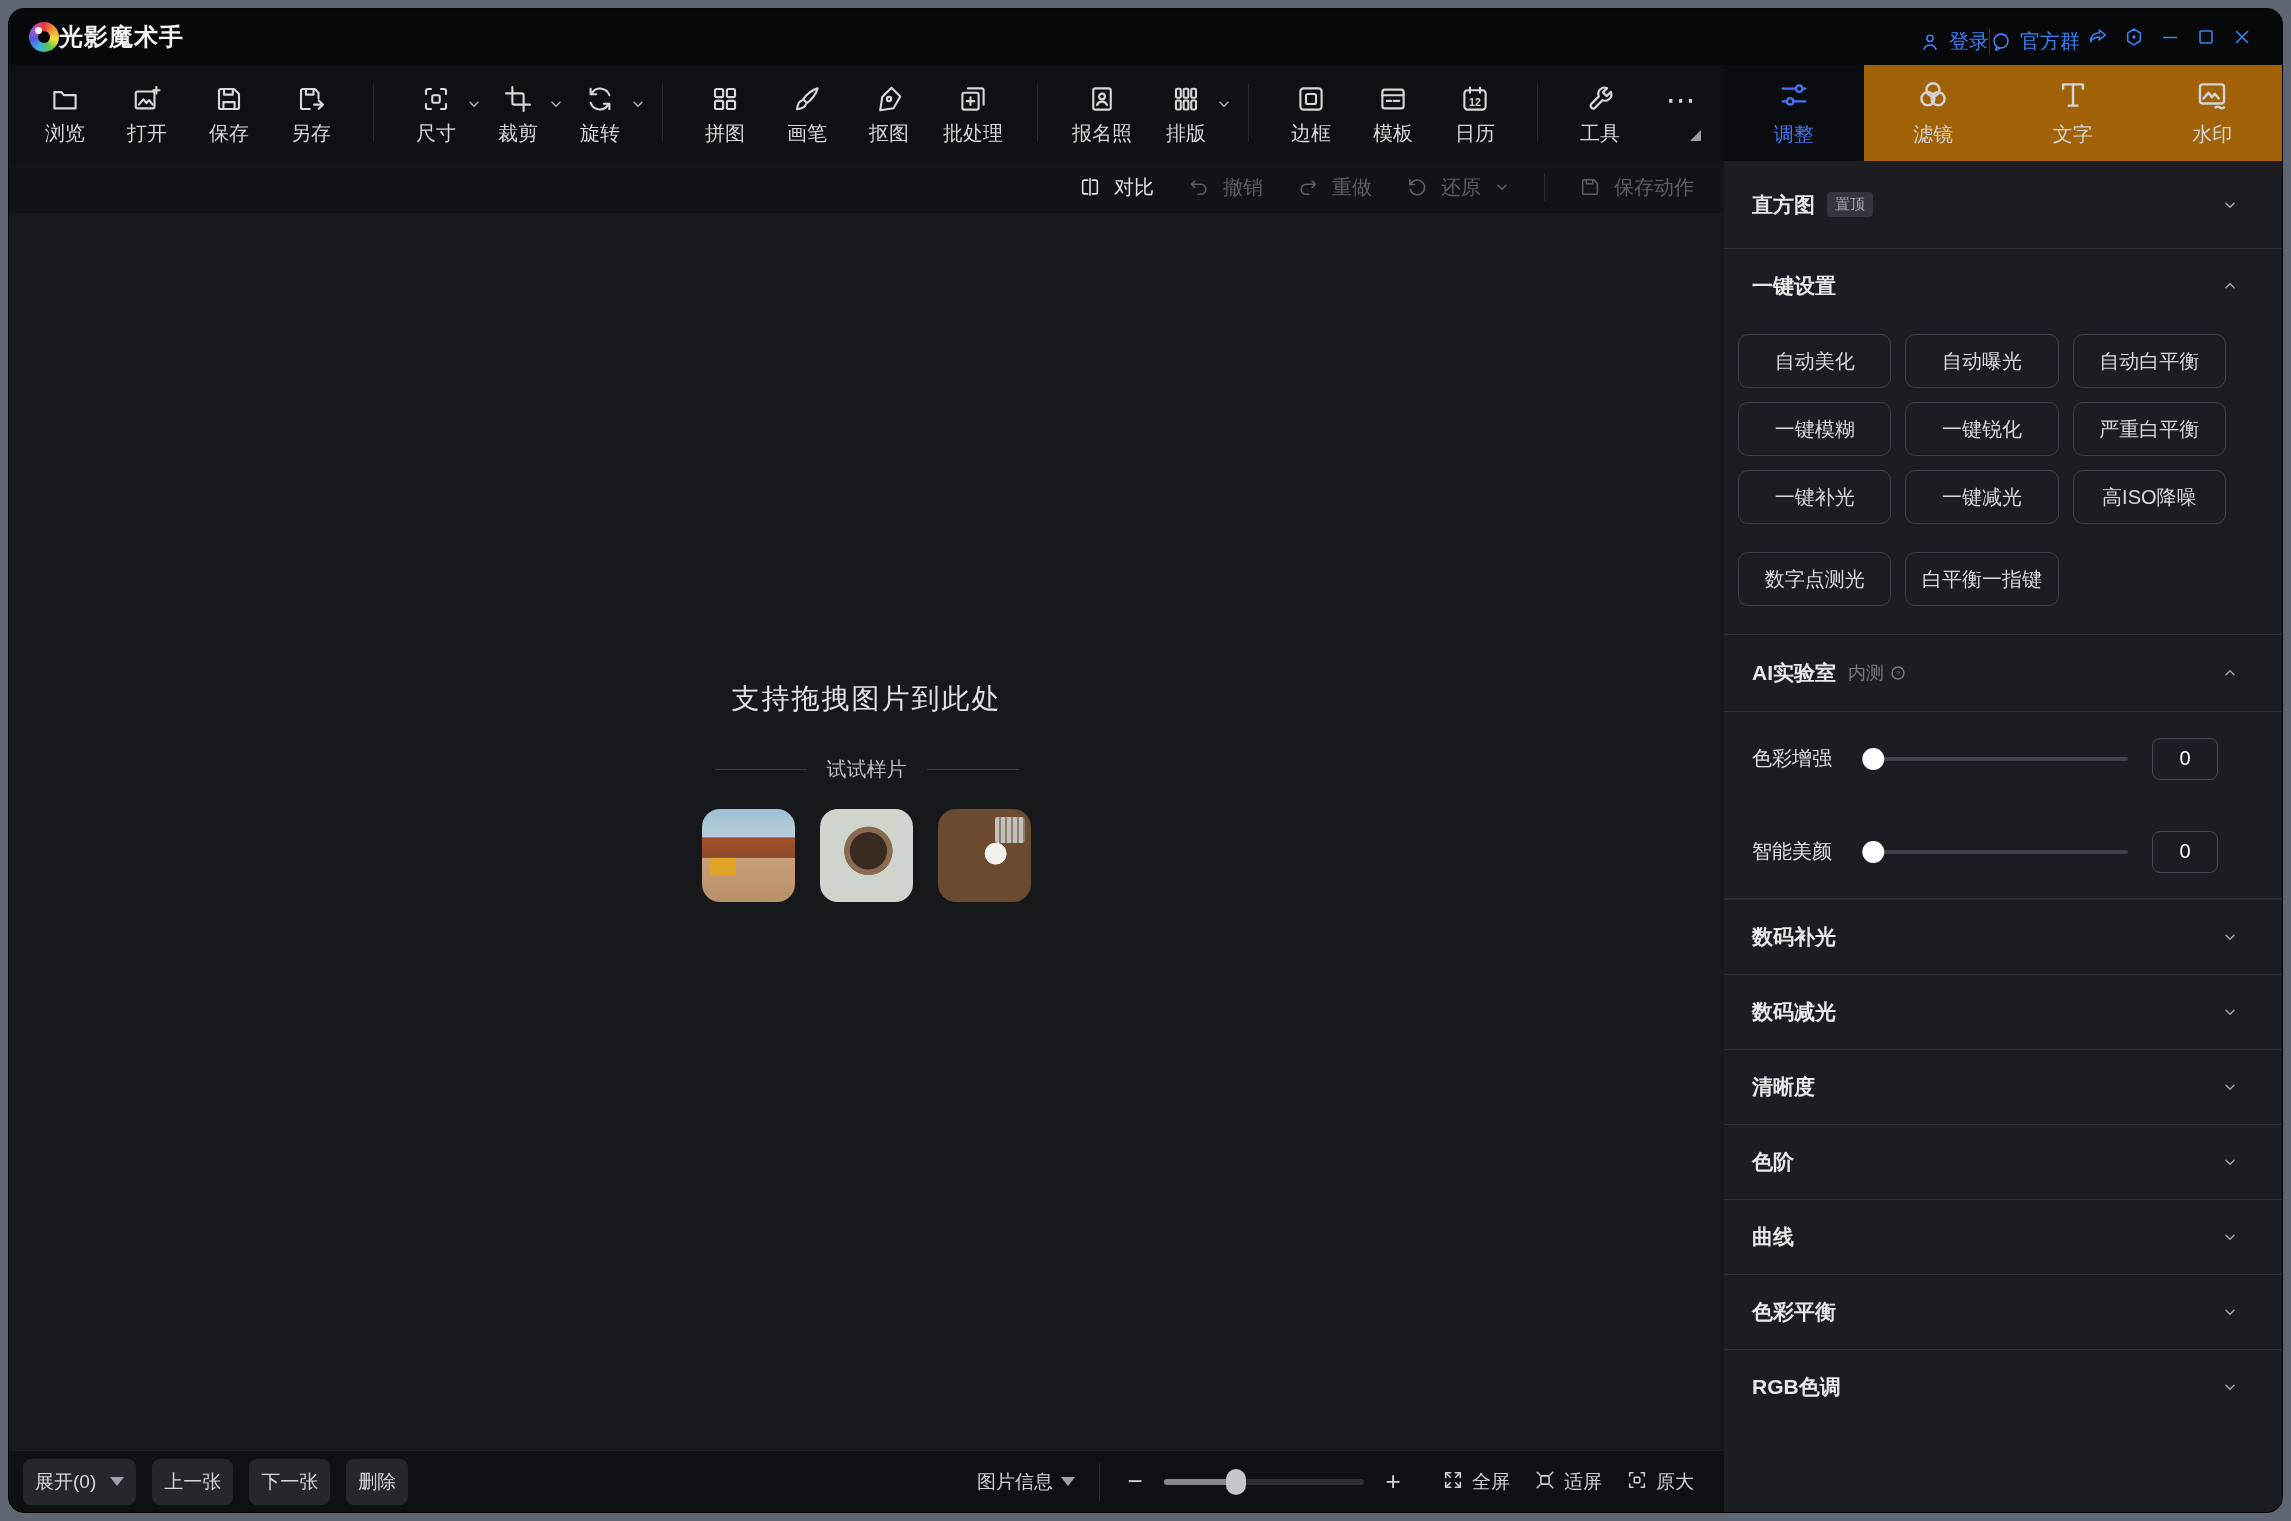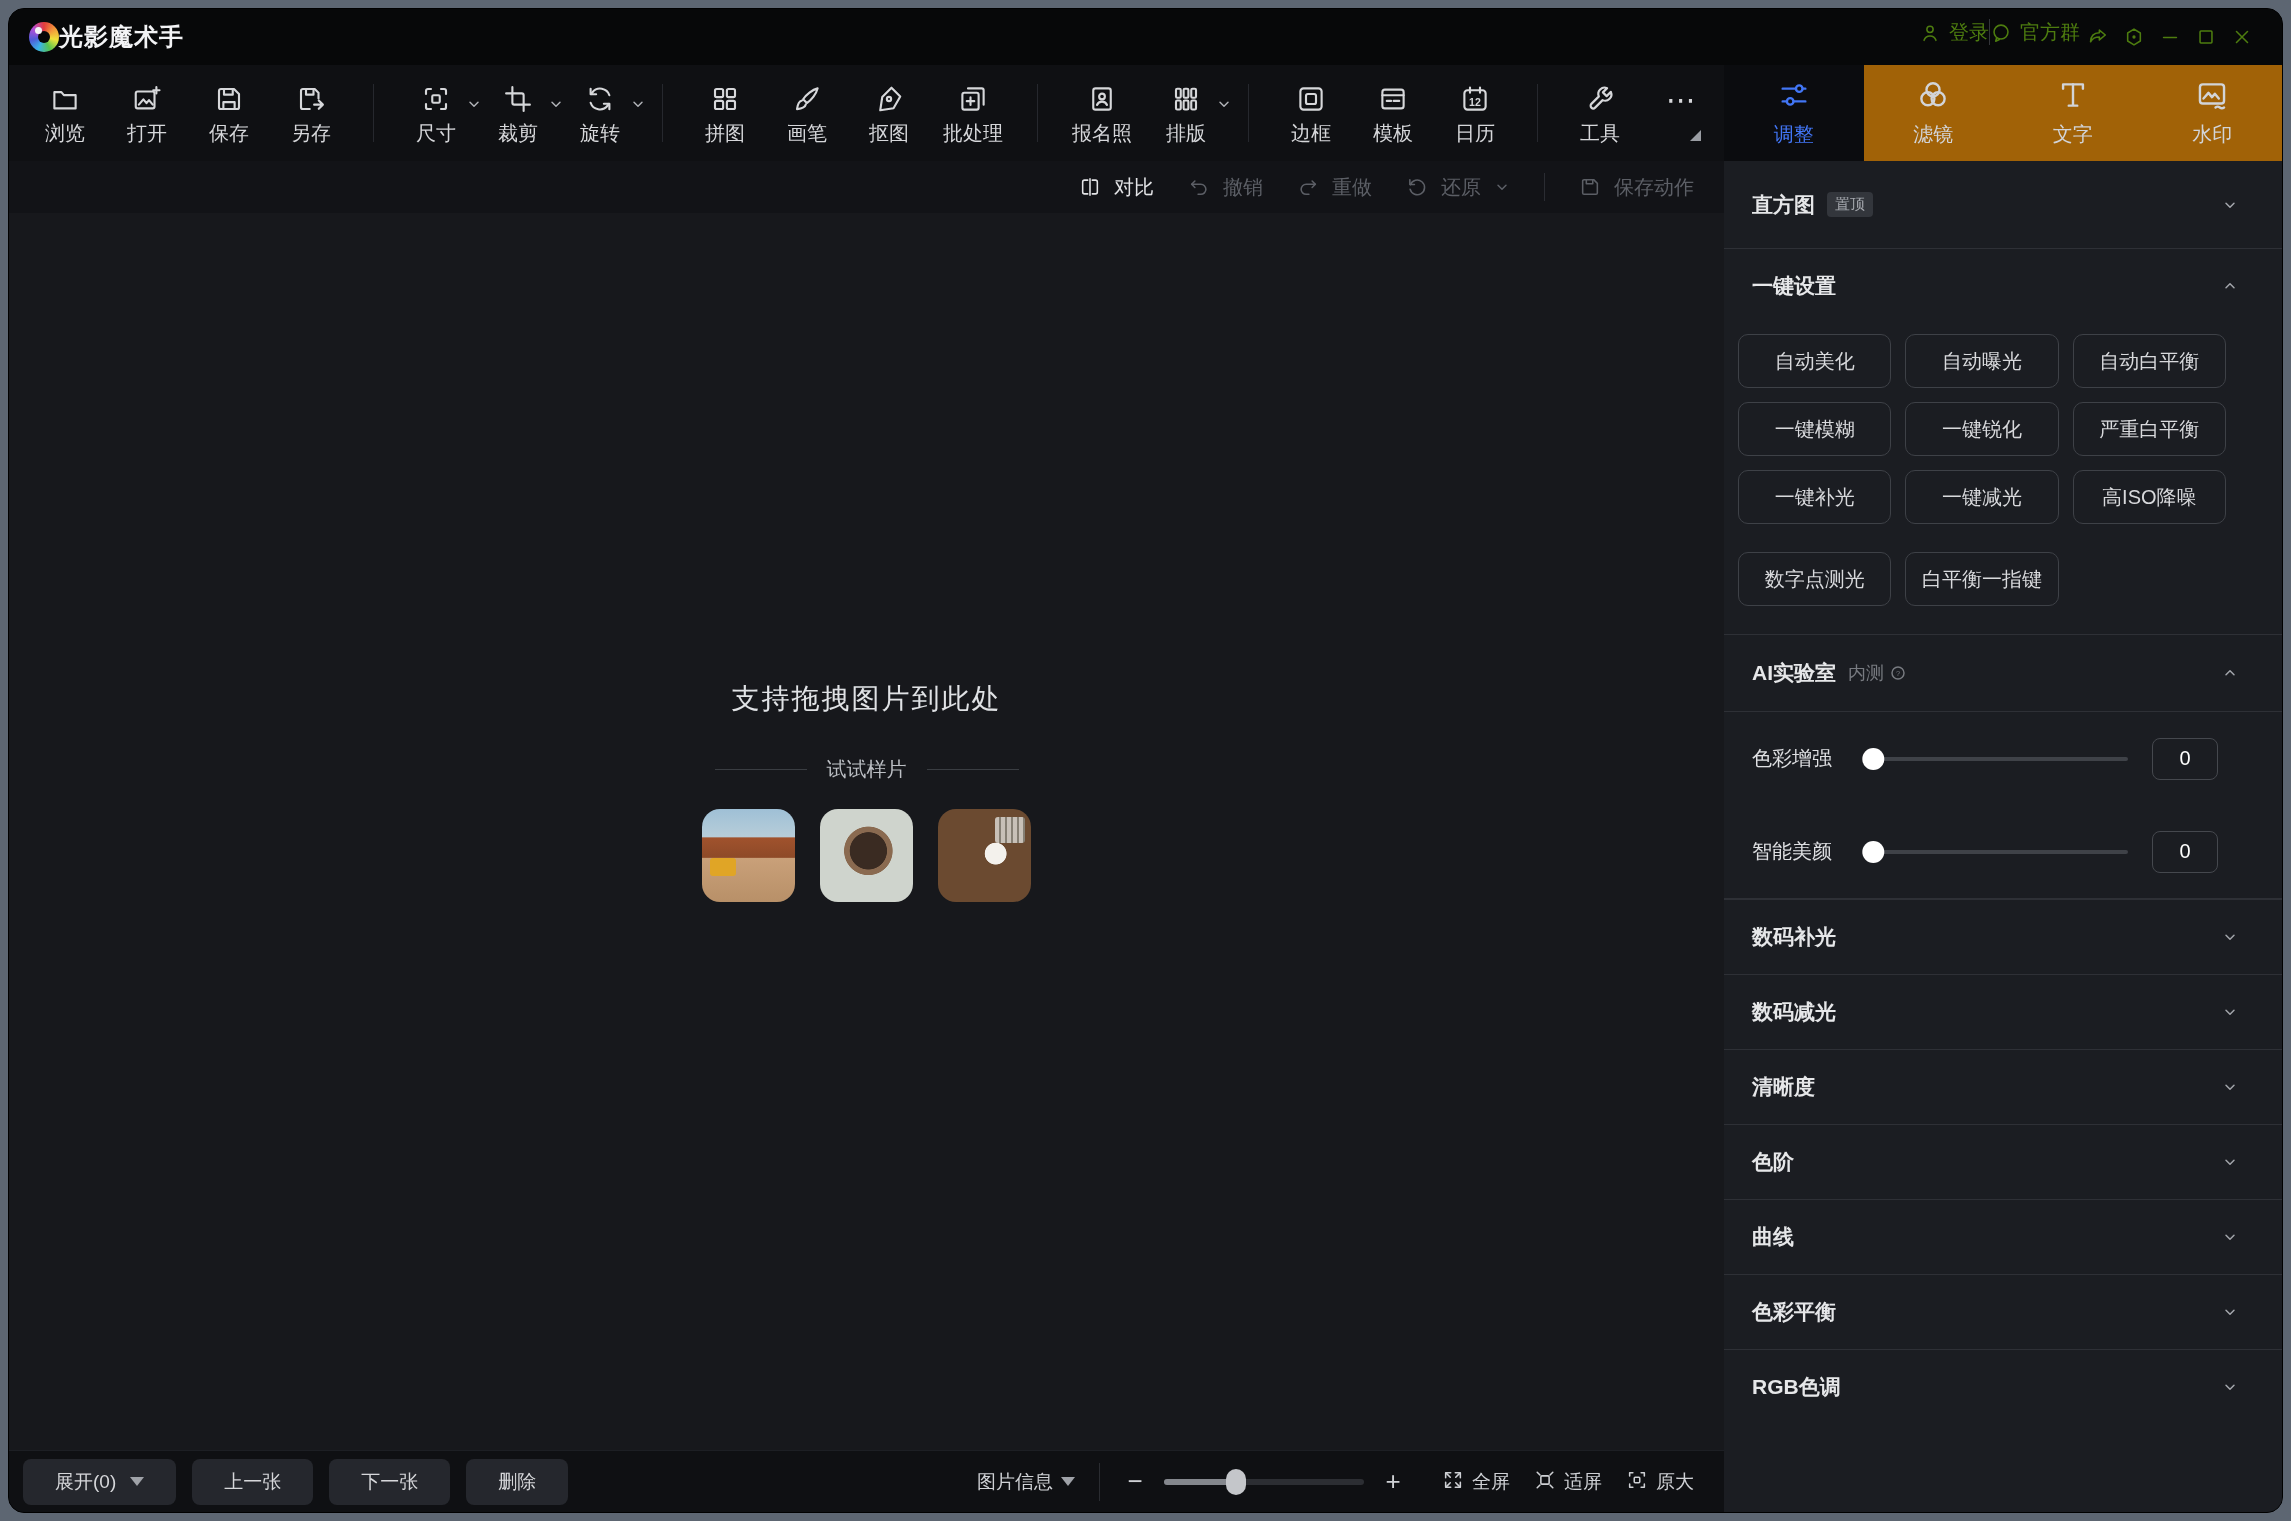--- a/index.html
+++ b/index.html
@@ -19,21 +19,21 @@
   
   .titlebar { height:56px; background:#070809; display:flex; align-items:center;
     justify-content:space-between; padding:0 22px 0 20px; flex:0 0 auto; }
   .tb-left { display:flex; align-items:center; }
   .logo { width:30px; height:30px; border-radius:50%; position:relative;
     background:conic-gradient(#e23c3c,#f2993b,#efe23a,#57c34f,#3bb3e8,#4f5bd8,#b44fd8,#e23c3c); }
   .logo::after { content:""; position:absolute; inset:9px; background:#070809; border-radius:50%; }
   .logo::before { content:""; position:absolute; left:6px; top:5px; width:7px; height:7px;
     background:#f3f4f6; border-radius:50%; z-index:2; }
   .app-title { color:#f2f3f5; font-size:24px; font-weight:bold; letter-spacing:1px; }
-  .tb-right { display:flex; align-items:flex-start; color:#4d7c0f; font-size:20px; }
+  .tb-right { display:flex; align-items:flex-end; color:#3b82f6; font-size:20px; }
   .tb-item { display:flex; align-items:center; gap:8px; cursor:default; }
   .tb-sep { width:1px; height:26px; background:#33353a; }
   .winbtn { display:flex; align-items:center; justify-content:center; width:36px; height:36px; }
 
   
   .main-row { flex:1; display:flex; min-height:0; }
   .left-col { flex:1; display:flex; flex-direction:column; min-width:0; }
 
   
   .toolbar { height:96px; background:#0f1013; display:flex; align-items:center;
@@ -79,21 +79,21 @@
   .thumb.t3 { background:
     radial-gradient(circle at 62% 48%, #f3f1ec 0 14%, #6b4a30 15% 100%); position:relative; overflow:hidden; }
   .thumb.t3::after { content:""; position:absolute; right:6px; top:8px; width:30px; height:26px;
     background:repeating-linear-gradient(90deg,#d8d5cf 0 4px,#8a8populate0 4px 6px); opacity:.85; border-radius:3px;
     background:repeating-linear-gradient(90deg,#d8d5cf 0 4px,#8a887f 4px 6px); }
 
   
   .bottombar { height:62px; background:#0f1013; border-top:1px solid #1d1f24;
     display:flex; align-items:center; padding:0 30px 0 14px; flex:0 0 auto; }
   .bb-btn { height:46px; background:#25272d; border:none; border-radius:8px; color:#d6d7da;
-    font-size:19px; padding:0 32px; margin-right:16px; display:flex; align-items:center; gap:14px;
+    font-size:19px; padding:0 12px; margin-right:16px; display:flex; align-items:center; gap:14px;
     cursor:pointer; font-family:"Liberation Sans","DejaVu Sans",sans-serif; }
   .tri-down { width:0; height:0; border-left:7px solid transparent; border-right:7px solid transparent;
     border-top:9px solid #9fa2a8; }
   .bb-right { margin-left:auto; display:flex; align-items:center; gap:24px; color:#cfd1d5; font-size:19px; }
   .bb-info { display:flex; align-items:center; gap:8px; cursor:pointer; }
   .bb-sep { width:1px; height:38px; background:#2a2c31; }
   .zoom-glyph { font-size:26px; color:#cfd1d5; width:22px; text-align:center; cursor:pointer; }
   .zslider { width:200px; height:6px; background:#2c2e33; border-radius:3px; position:relative;
     cursor:pointer; margin:0 -6px; }
   .zfill { position:absolute; left:0; top:0; height:6px; width:36%; background:#84878d; border-radius:3px; }

